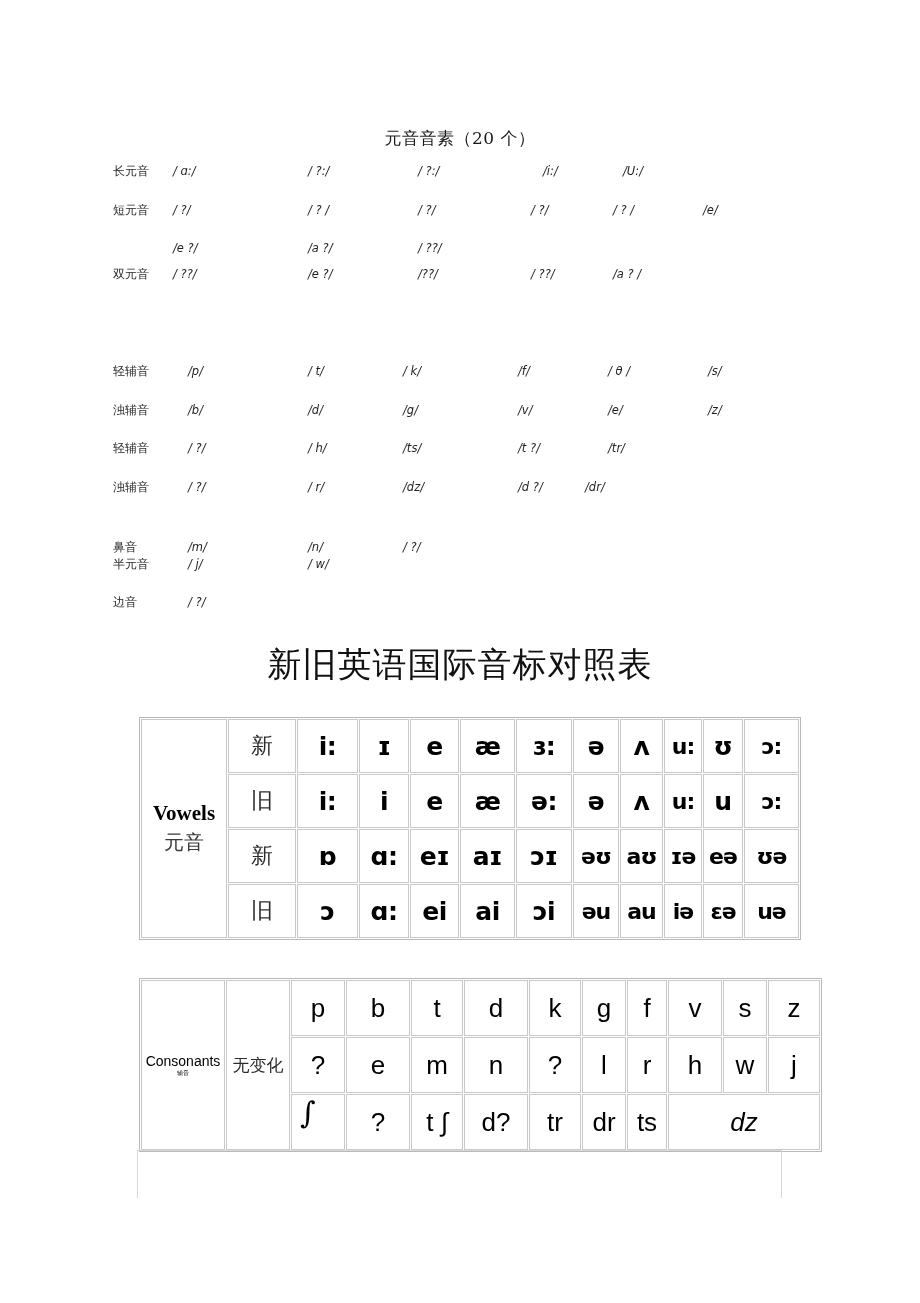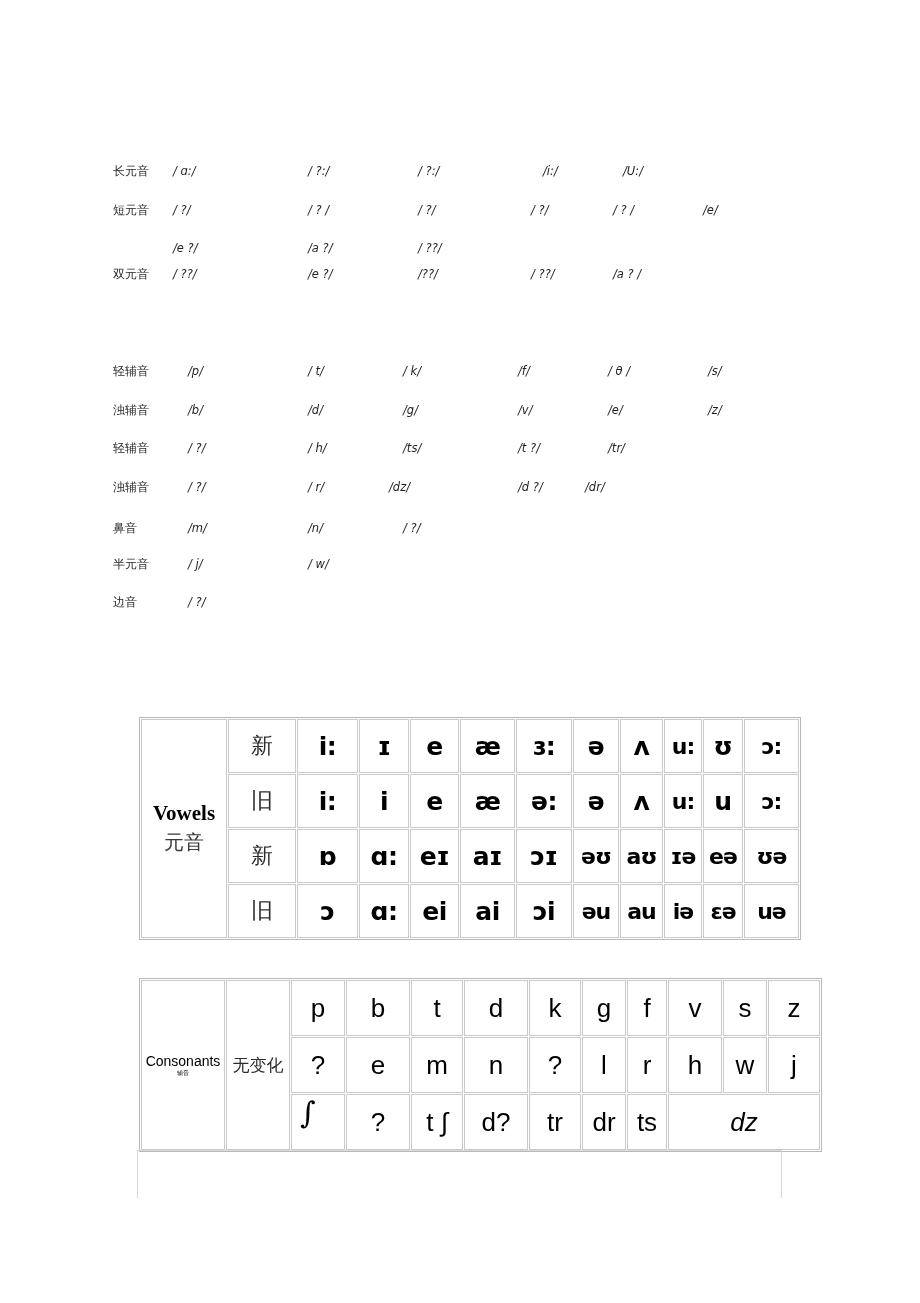--- a/index.html
+++ b/index.html
@@ -202,20 +202,21 @@
   }
   #ghost-left  { left: 137px;  top: 1150px; width: 1px;  height: 48px; }
   #ghost-right { left: 781px;  top: 1150px; width: 1px;  height: 48px; }
   #ghost-top   { left: 137px;  top: 1150px; width: 645px; height: 1px; }
 </style>
 </head>
 <body>
 
 <div class="page">
 
+  <div class="section-heading" id="vowel-heading">元音音素（20 个）</div>
 
   <div id="vowel-list-container">
       <div class="plist" style="top: 163px;">
         <span class="rowlabel">长元音</span>
         <span class="cellwrap">
           <span class="ph" style="left: 60px;">/ ɑ:/</span>
           <span class="ph" style="left: 195px;">/ ?:/</span>
           <span class="ph" style="left: 305px;">/  ?:/</span>
           <span class="ph" style="left: 430px;">/i:/</span>
           <span class="ph" style="left: 510px;">/U:/</span>
@@ -284,26 +285,26 @@
           <span class="ph" style="left: 290px;">/ts/</span>
           <span class="ph" style="left: 405px;">/t ?/</span>
           <span class="ph" style="left: 495px;">/tr/</span>
         </span>
       </div>
       <div class="plist" style="top: 478.5px;">
         <span class="rowlabel">浊辅音</span>
         <span class="cellwrap">
           <span class="ph" style="left: 75px;">/ ?/</span>
           <span class="ph" style="left: 195px;">/    r/</span>
-          <span class="ph" style="left: 276px;">/dz/</span>
+          <span class="ph" style="left: 290px;">/dz/</span>
           <span class="ph" style="left: 405px;">/d ?/</span>
           <span class="ph" style="left: 472px;">/dr/</span>
         </span>
       </div>
-      <div class="plist" style="top: 520px;">
+      <div class="plist" style="top: 539px;">
         <span class="rowlabel">鼻音</span>
         <span class="cellwrap">
           <span class="ph" style="left: 75px;">/m/</span>
           <span class="ph" style="left: 195px;">/n/</span>
           <span class="ph" style="left: 290px;">/ ?/</span>
         </span>
       </div>
       <div class="plist" style="top: 555.5px;">
         <span class="rowlabel">半元音</span>
         <span class="cellwrap">
@@ -312,20 +313,21 @@
         </span>
       </div>
       <div class="plist" style="top: 594px;">
         <span class="rowlabel">边音</span>
         <span class="cellwrap">
           <span class="ph" style="left: 75px;">/    ?/</span>
         </span>
       </div>
     </div>
 
+  <div id="main-title">新旧英语国际音标对照表</div>
 
   <table class="ipa-table" id="vowels-table">
     <tbody id="vowels-tbody">
         <tr>
           <td class="rowhead" rowspan="4" style="width: 84px;">
             <span class="en">Vowels</span>
             <span class="zh">元音</span>
           </td>
           <td class="era" style="width: 66px;">新</td>
           <td class="ph" style="width: 59px;">i:</td>

